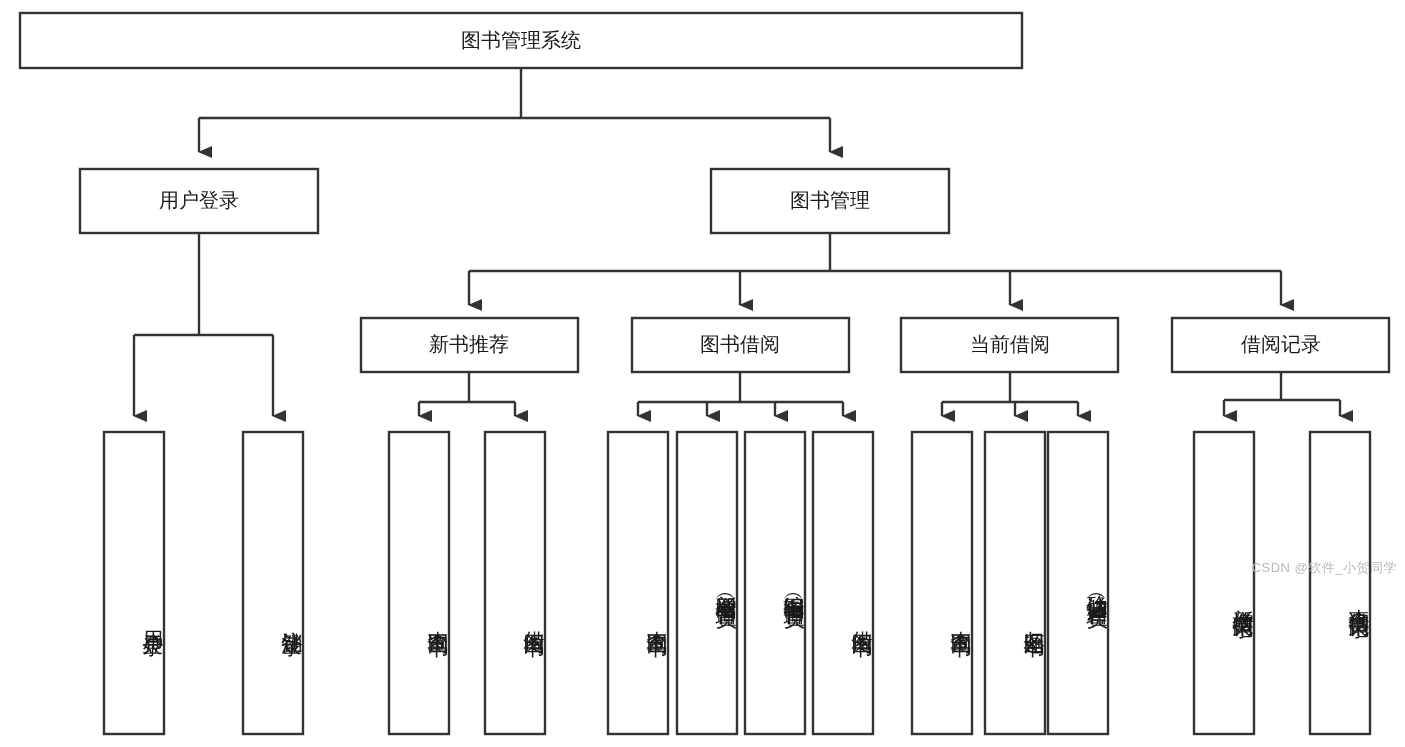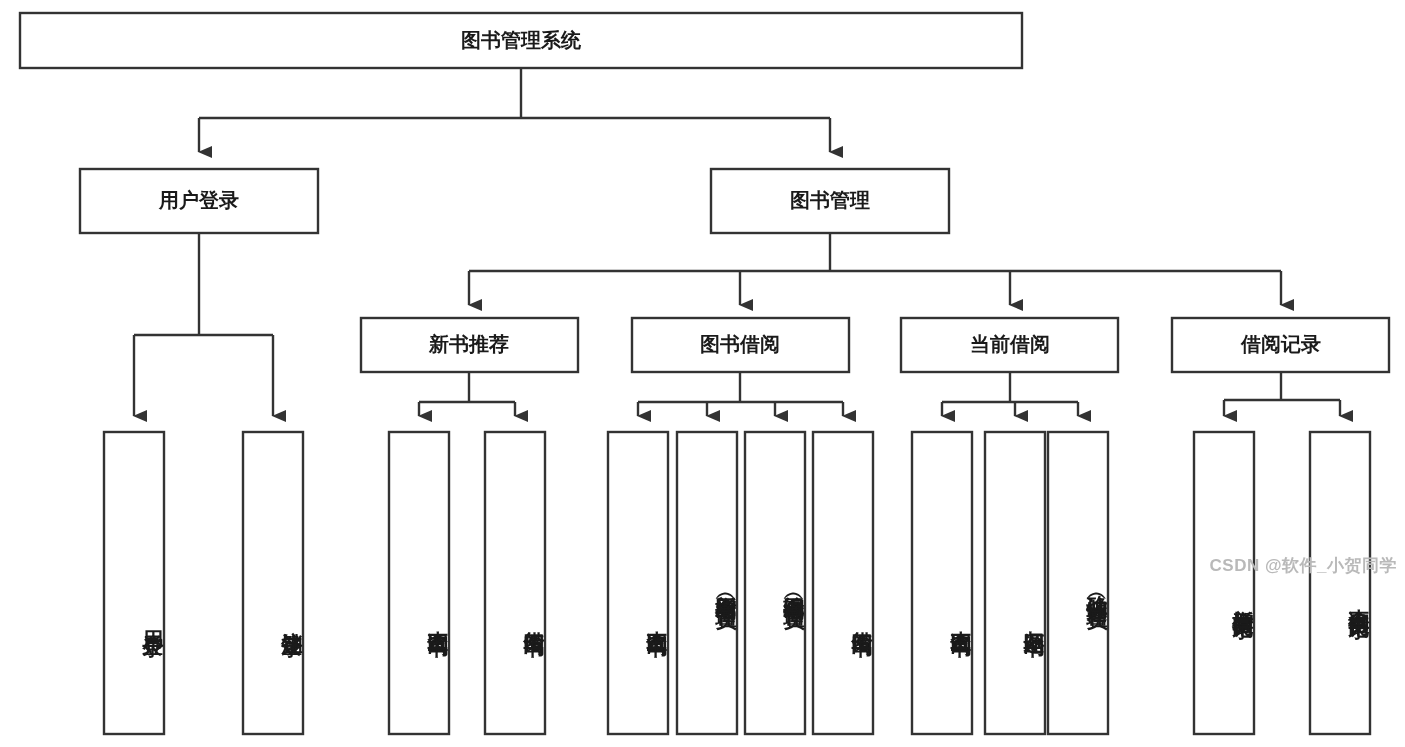--- a/index.html
+++ b/index.html
@@ -11,21 +11,20 @@
     width: 1405px;
     height: 747px;
     font-family: "Liberation Sans", "DejaVu Sans", sans-serif;
     overflow: hidden;
   }
   #diagram-root {
     position: relative;
     width: 1405px;
     height: 581px;
     background: #ffffff;
-    font-weight: bold;
   }
   svg.diagram-canvas {
     position: absolute;
     top: 0;
     left: 0;
     width: 1405px;
     height: 747px;
   }
   .node-rect {
     fill: #ffffff;
@@ -60,21 +59,21 @@
     align-items: flex-start;
     justify-content: center;
     white-space: nowrap;
     pointer-events: none;
   }
   .watermark {
     position: absolute;
     right: 8px;
     bottom: 4px;
     font-family: "Liberation Sans", "DejaVu Sans", sans-serif;
-    font-size: 17px;
+    font-size: 13px;
     color: #b9b9b9;
     white-space: nowrap;
     letter-spacing: 0.5px;
   }
 </style>
 </head>
 <body>
 
 <div id="diagram-root">
 

